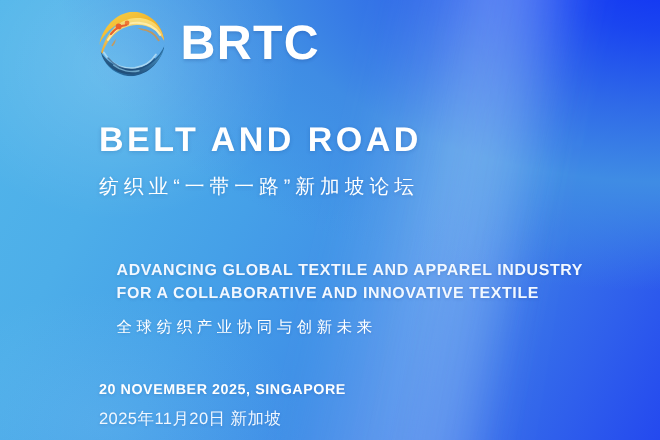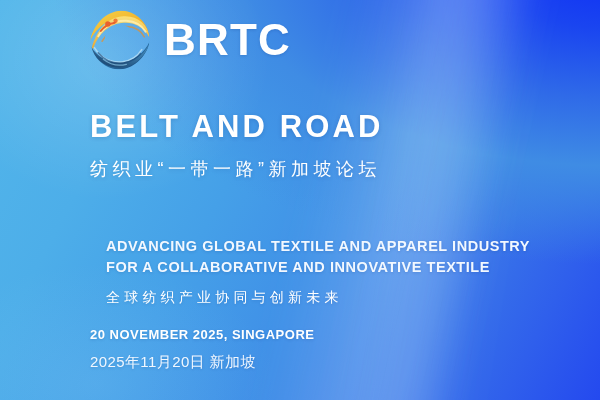--- a/index.html
+++ b/index.html
@@ -131,21 +131,21 @@
     line-height: 28px;
     margin-top: 5px;
     white-space: nowrap;
     text-shadow: 0 1px 3px rgba(12,45,115,0.18);
   }
 
   
   .date-block {
     position: absolute;
     left: 90px;
-    top: 325px;
+    top: 344px;
   }
   .date-en {
     color: #ffffff;
     font-size: 13px;
     font-weight: 700;
     letter-spacing: 0.5px;
     line-height: 20px;
     white-space: nowrap;
     text-shadow: 0 1px 3px rgba(12,45,115,0.18);
   }

